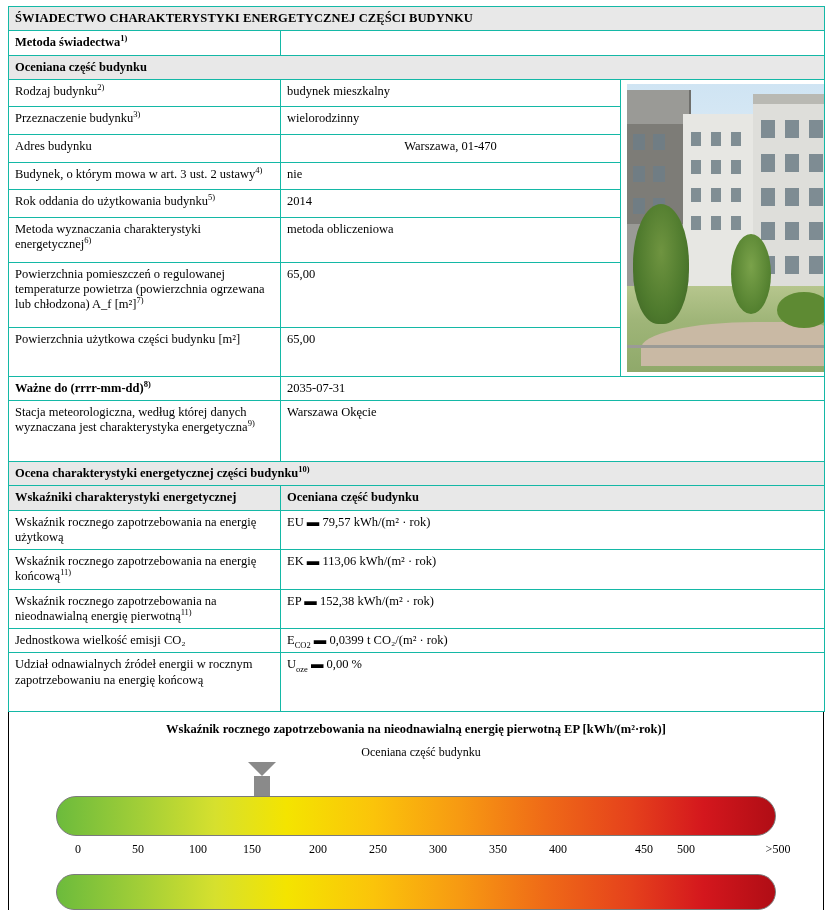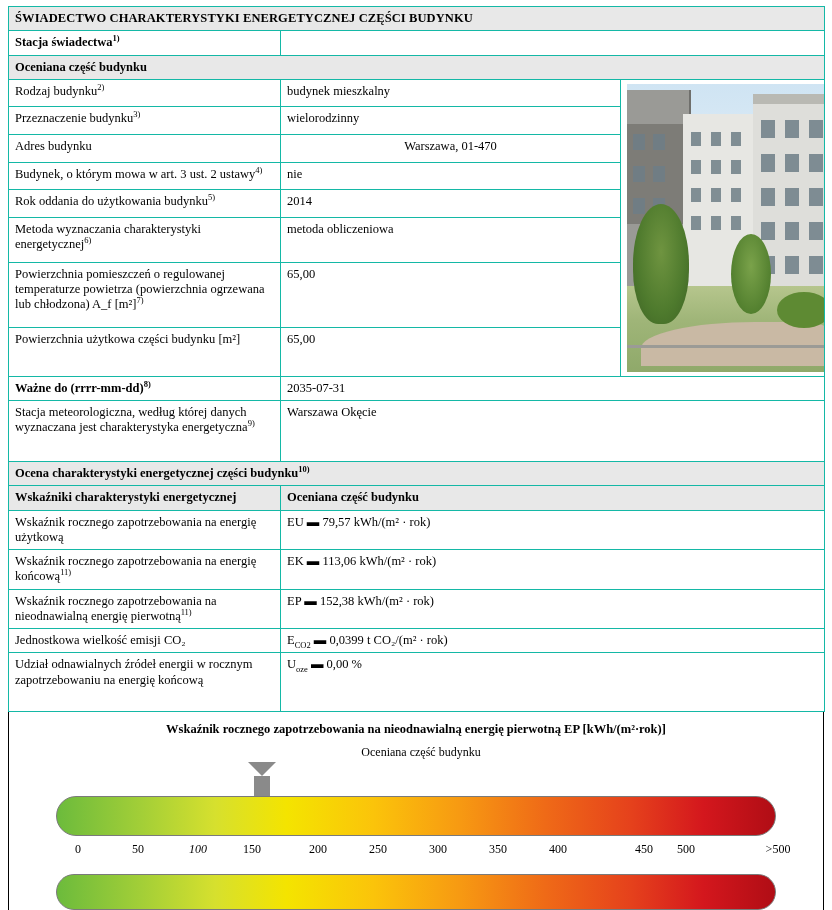--- a/index.html
+++ b/index.html
@@ -213,21 +213,21 @@
       <col style="width:340px">
       <col style="width:204px">
     </colgroup>
 
     <tbody>
         <tr class="title-row">
       <td colspan="3">ŚWIADECTWO CHARAKTERYSTYKI ENERGETYCZNEJ CZĘŚCI BUDYNKU</td>
     </tr>
 
     <tr>
-      <td class="lbl bold"><span>Stacja świadectwa</span><sup>1)</sup></td>
+      <td class="lbl bold"><span>Metoda świadectwa</span><sup>1)</sup></td>
       <td colspan="2"></td>
     </tr>
 
     <tr class="section-head">
       <td colspan="3">Oceniana część budynku</td>
     </tr>
 
     <tr>
       <td class="lbl"><span>Rodzaj budynku</span><sup>2)</sup></td>
       <td class="val">budynek mieszkalny</td>
@@ -374,21 +374,21 @@
         <div class="head"></div>
         <div class="stem"></div>
       </div>
     </div>
 
     <div class="bar"></div>
 
     <div class="ticks" id="ticks">
         <div class="tick" style="left: 22px;">0</div>
         <div class="tick" style="left: 82px; text-align: right;">50</div>
-        <div class="tick" style="left: 142px; font-style: italic;">100</div>
+        <div class="tick" style="left: 142px;">100</div>
         <div class="tick" style="left: 196px;">150</div>
         <div class="tick" style="left: 262px;">200</div>
         <div class="tick" style="left: 322px;">250</div>
         <div class="tick" style="left: 382px;">300</div>
         <div class="tick" style="left: 442px;">350</div>
         <div class="tick" style="left: 502px;">400</div>
         <div class="tick" style="left: 588px;">450</div>
         <div class="tick" style="left: 622px; margin-left: 8px;">500</div>
         <div class="tick" style="left: 722px;">&gt;500</div>
       </div>

